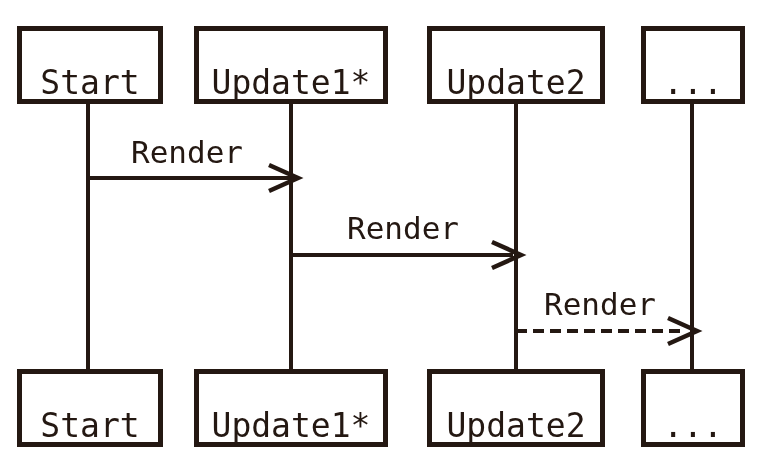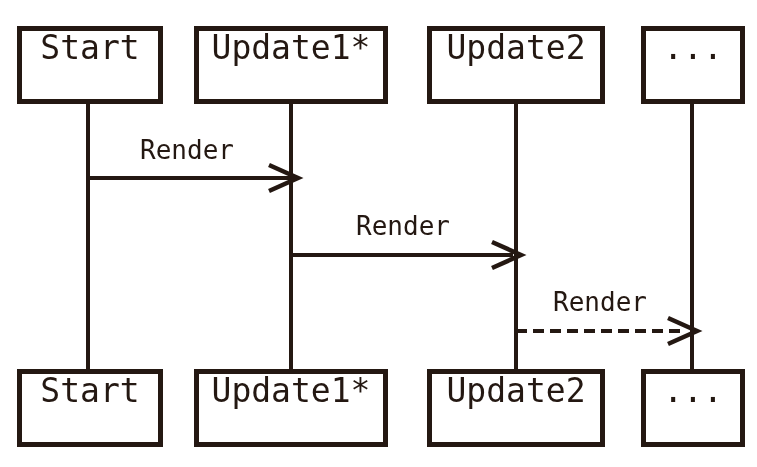--- a/index.html
+++ b/index.html
@@ -20,30 +20,30 @@
     fill: none;
   }
   #wires path.arrowhead { stroke-width: 4.5; }
   #wires line.dashed { stroke-dasharray: 11 6; }
   .actor-box {
     position: absolute;
     box-sizing: border-box;
     border: 5px solid var(--ink);
     background: var(--bg);
     display: flex;
-    align-items: flex-start;
+    align-items: flex-end;
     justify-content: center;
     font-size: 33px;
     line-height: 1;
     white-space: nowrap;
   }
   .msg-label {
     position: absolute;
     transform: translateX(-50%);
-    font-size: 26px;
+    font-size: 31px;
     line-height: 1;
     white-space: nowrap;
   }
   
   .box-start-top    { left: 17px;  top: 26px;  width: 146px; height: 78px; }
   .box-update1-top  { left: 194px; top: 26px;  width: 194px; height: 78px; }
   .box-update2-top  { left: 427px; top: 26px;  width: 178px; height: 78px; }
   .box-ellipsis-top { left: 641px; top: 26px;  width: 104px; height: 78px; }
   
   .box-start-bottom    { left: 17px;  top: 369px; width: 146px; height: 78px; }

